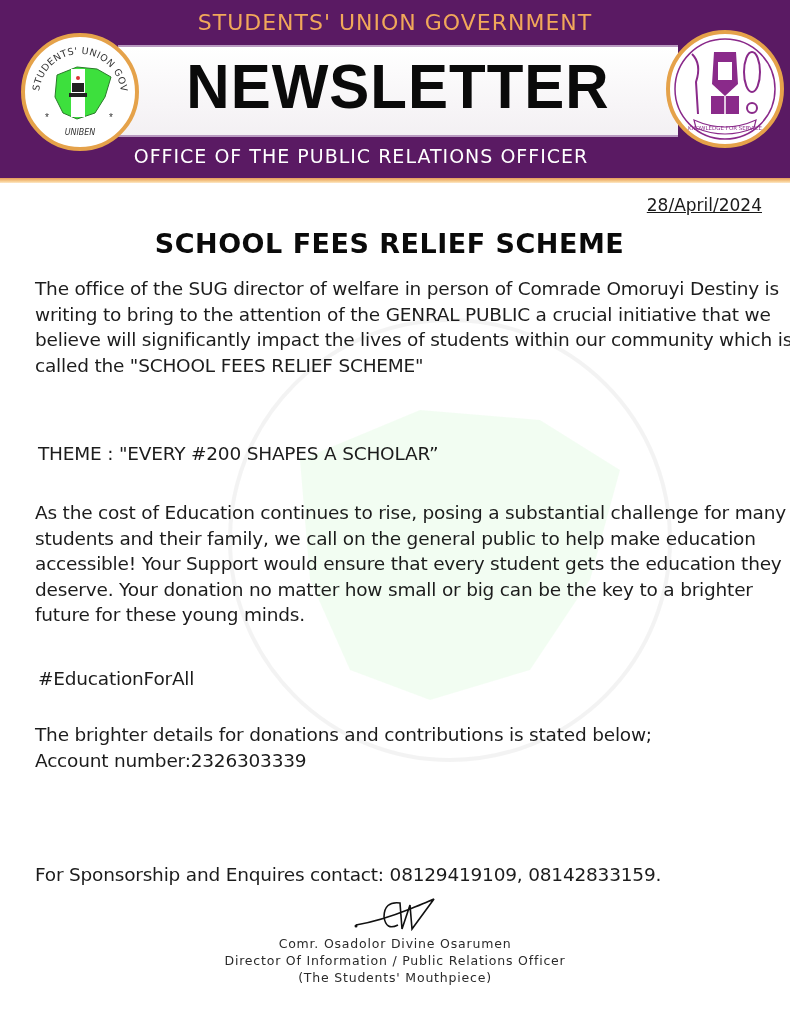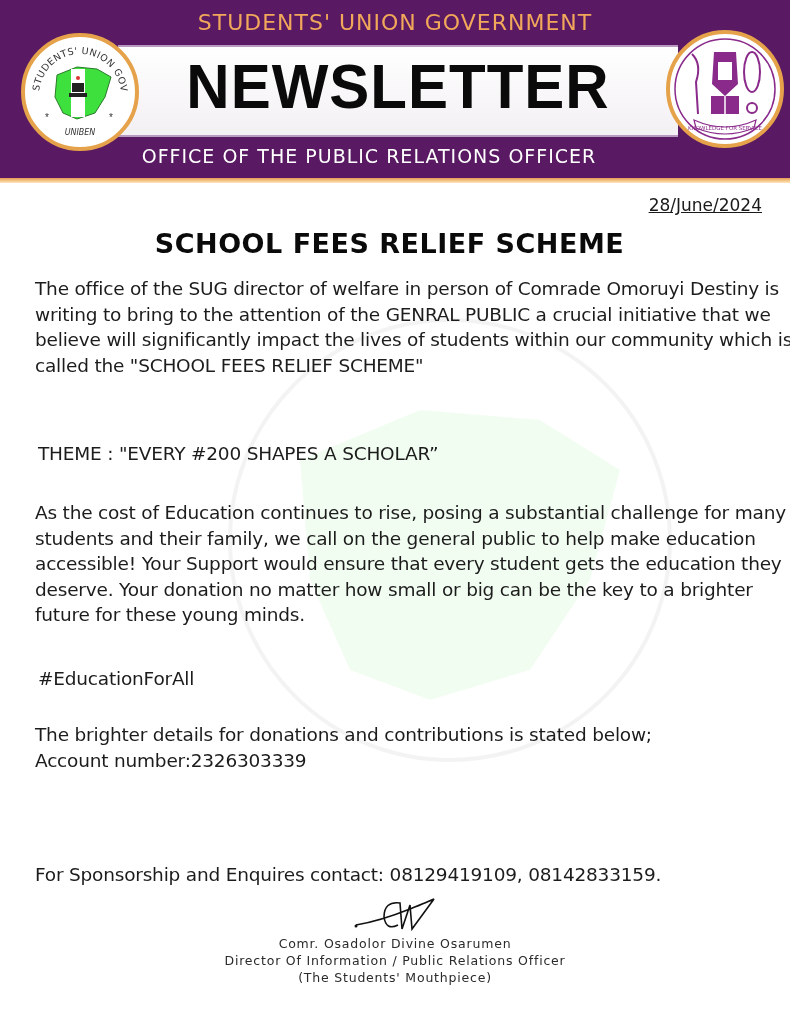--- a/index.html
+++ b/index.html
@@ -28,21 +28,20 @@
   }
   .banner-title {
     position: absolute; left: 118px; width: 560px; top: 52px; text-align: center;
     font-family: "Liberation Sans", sans-serif; font-weight: bold;
     font-size: 60px; color: #0a0a0a; letter-spacing: 1px; transform: scaleY(1.05);
   }
   .sub-title {
     position: absolute; left: 0; width: 722px; top: 145px; text-align: center;
     color: #ffffff; font-size: 19px; letter-spacing: 1px;
     font-family: "DejaVu Sans", sans-serif;
-    padding-left: 8px;
   }
   .logo {
     position: absolute; width: 118px; height: 118px; border-radius: 50%;
     background: #ffffff; border: 4px solid #e5a24a; box-sizing: border-box;
   }
   .logo-left { left: 21px; top: 33px; }
   .logo-right { left: 666px; top: 30px; }
   .logo svg { position: absolute; left: 0; top: 0; }
 
   
@@ -120,21 +119,21 @@
     <path d="M 24 86 Q 55 100 86 86 L 84 94 Q 55 106 26 94 Z" fill="#fff" stroke="#8a2a8a" stroke-width="1.2"></path>
     <text x="55" y="96" font-size="5.5" text-anchor="middle" font-family="DejaVu Sans, sans-serif" fill="#8a2a8a">KNOWLEDGE FOR SERVICE</text>
   </svg>
 </div>
 
 <svg class="watermark" viewBox="0 0 500 480">
   <circle cx="250" cy="240" r="220" fill="none" stroke="#444" stroke-width="4"></circle>
   <path d="M 100 160 L 220 110 L 340 120 L 420 170 L 390 280 L 330 370 L 230 400 L 150 370 L 110 280 Z" fill="#3de03d"></path>
 </svg>
 
-<div class="date">28/June/2024</div>
+<div class="date">28/April/2024</div>
 <div class="doc-title">SCHOOL FEES RELIEF SCHEME</div>
 
 <div class="body-text p1">The office of the SUG director of welfare in person of Comrade Omoruyi Destiny is writing to bring to the attention of the GENRAL PUBLIC  a crucial initiative that we believe will significantly impact the lives of students within our community which is called the "SCHOOL FEES RELIEF SCHEME"</div>
 <div class="body-text theme">THEME : "EVERY #200 SHAPES A SCHOLAR”</div>
 <div class="body-text p2">As the cost of Education continues to rise, posing a substantial challenge for many students and their family, we call on the general public to help make education accessible! Your Support would ensure that every student gets the education they deserve. Your donation no matter how small or big can be the key to a brighter future for these young minds.</div>
 <div class="body-text hashtag">#EducationForAll</div>
 
 <div class="body-text acct">
   <div>The brighter details for donations and contributions is stated below;</div>
   <div>Account number:2326303339</div>

